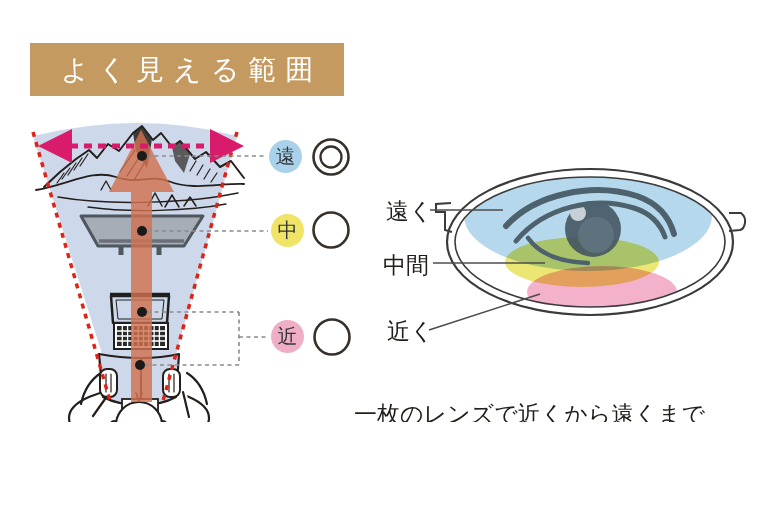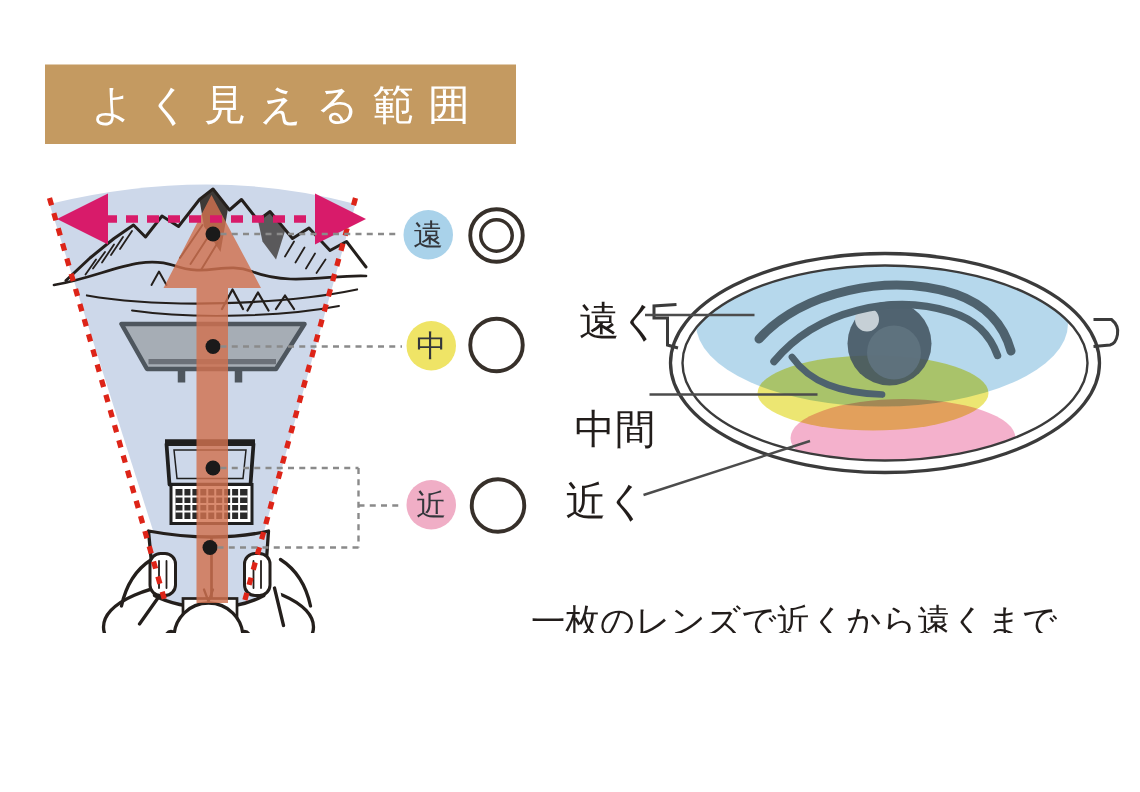--- a/index.html
+++ b/index.html
@@ -10,24 +10,24 @@
           display:flex;align-items:center;justify-content:center;
           color:#fff;font-size:28px;letter-spacing:9px;text-indent:9px;font-weight:500;}
   .title{position:absolute;left:438px;top:82px;width:292px;text-align:center;
          font-size:37px;font-weight:bold;letter-spacing:1px;}
   .badge{position:absolute;width:33px;height:33px;border-radius:50%;
          display:flex;align-items:center;justify-content:center;
          font-size:20px;color:#33363b;}
   .badge-far{left:269px;top:140px;}
   .badge-mid{left:271px;top:214px;}
   .badge-near{left:271px;top:320px;}
-  .lens-label{position:absolute;font-size:27px;color:#221d1b;white-space:nowrap;}
+  .lens-label{position:absolute;font-size:23px;color:#221d1b;white-space:nowrap;}
   .lbl-far{left:386px;top:196px;}
-  .lbl-mid{left:383px;top:268px;}
-  .lbl-near{left:377px;top:316px;text-align:right;}
+  .lbl-mid{left:383px;top:250px;}
+  .lbl-near{left:387px;top:316px;text-align:right;}
   .caption{position:absolute;left:354px;top:392px;font-size:23px;line-height:45px;
            color:#221d1b;white-space:nowrap;}
   .caption span{display:block;}
 </style>
 </head>
 <body>
 
 <div class="stage">
 
   <svg class="art" viewBox="0 0 760 528" aria-hidden="true">

